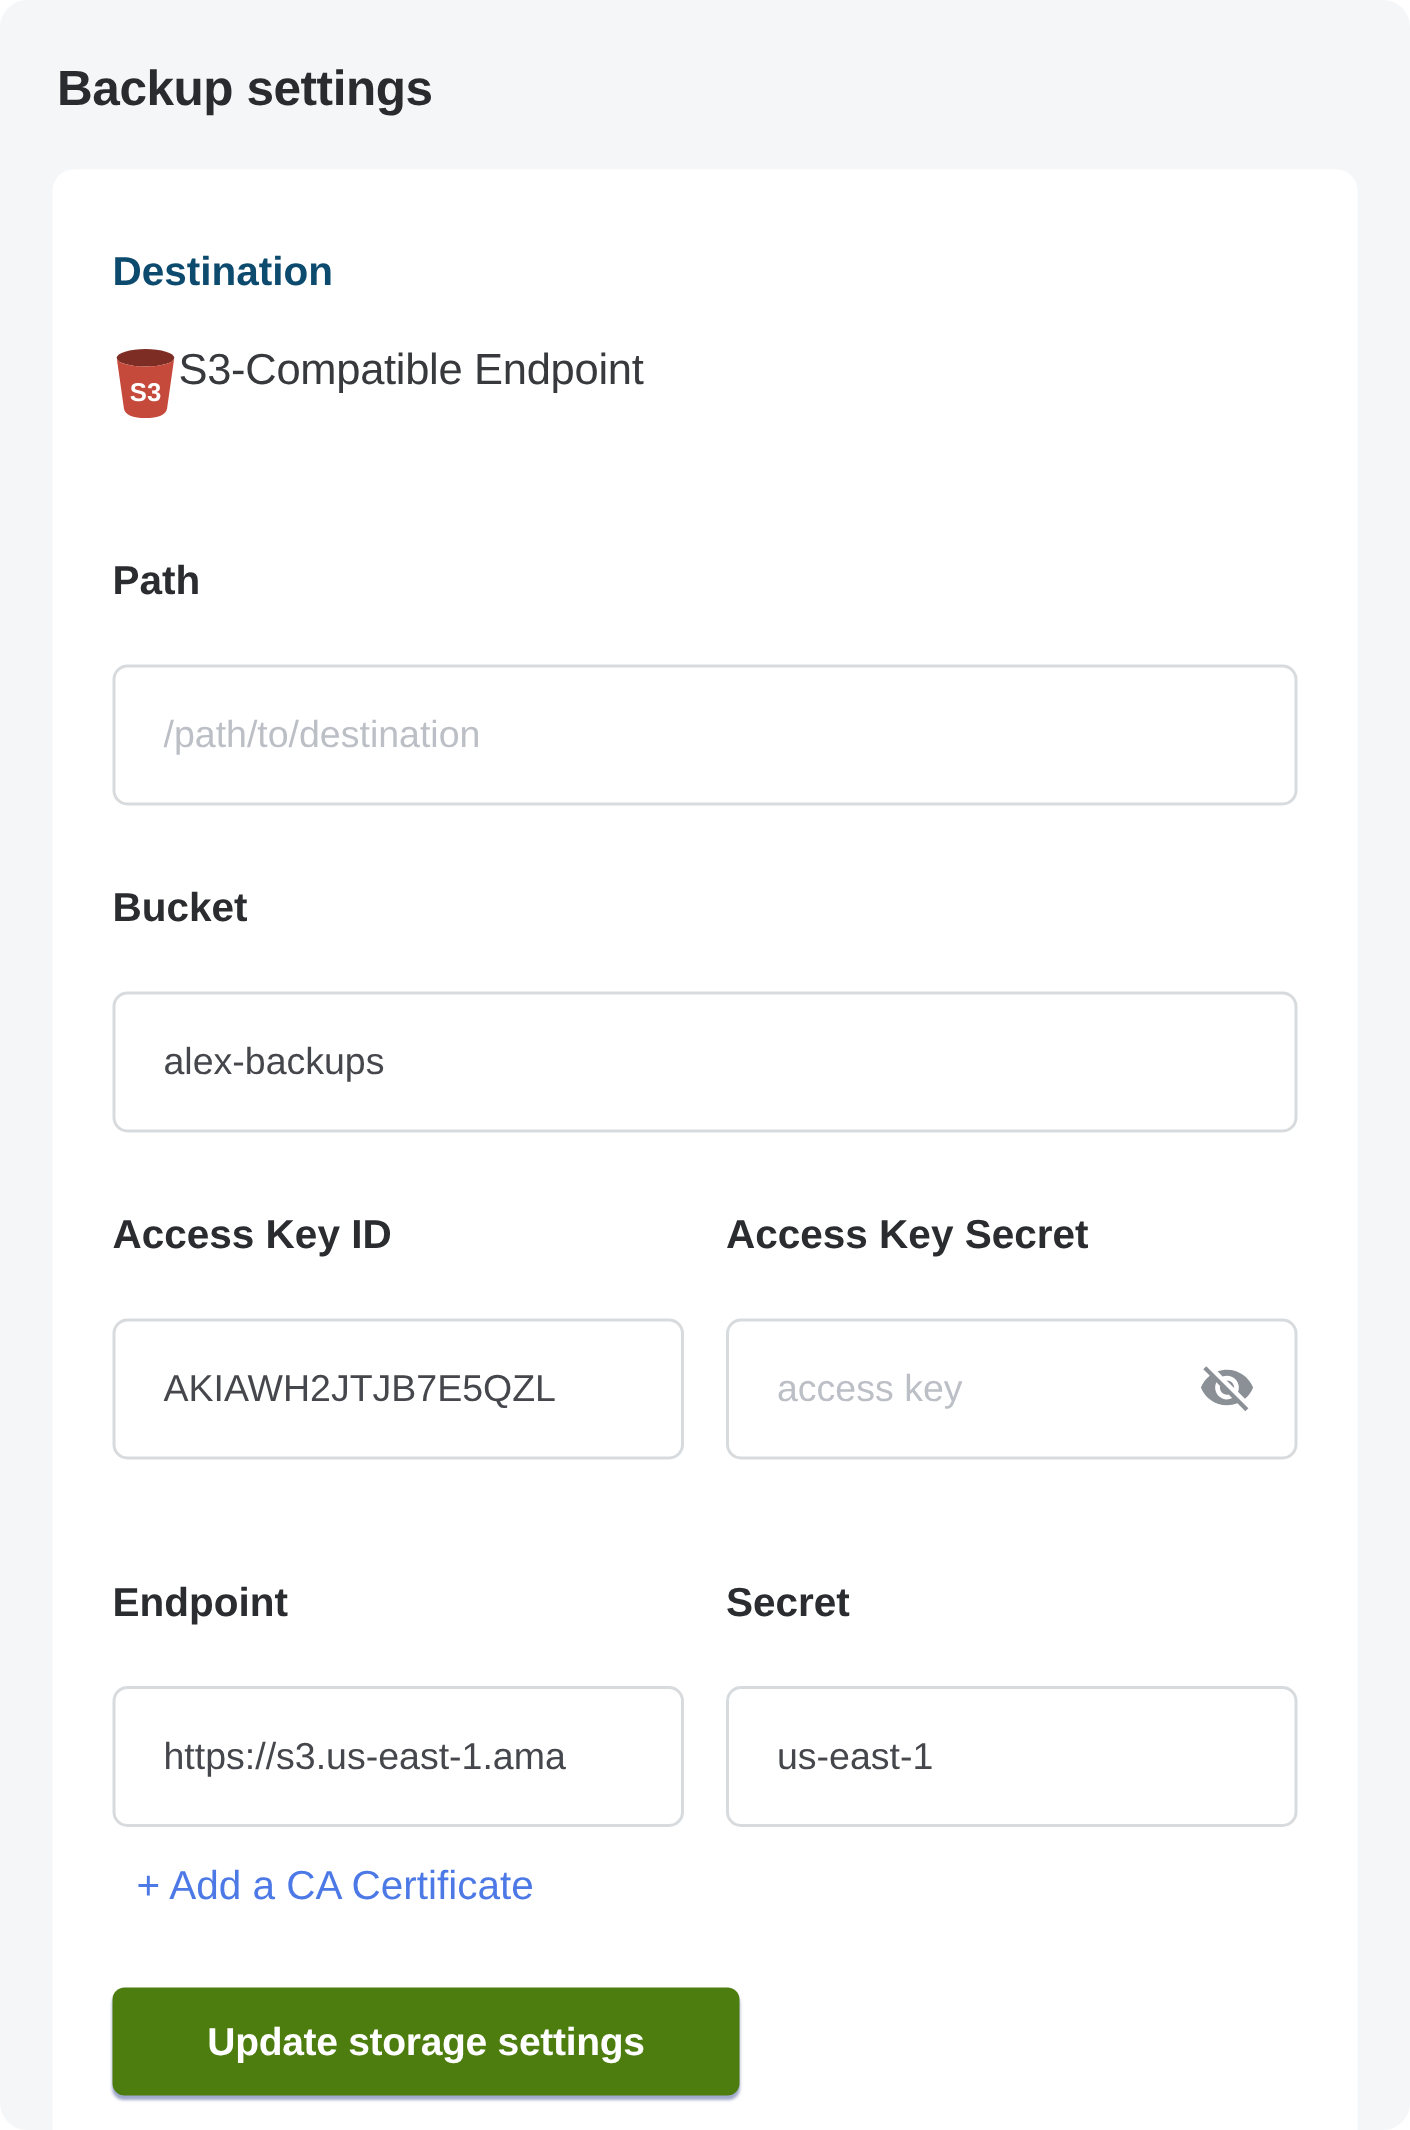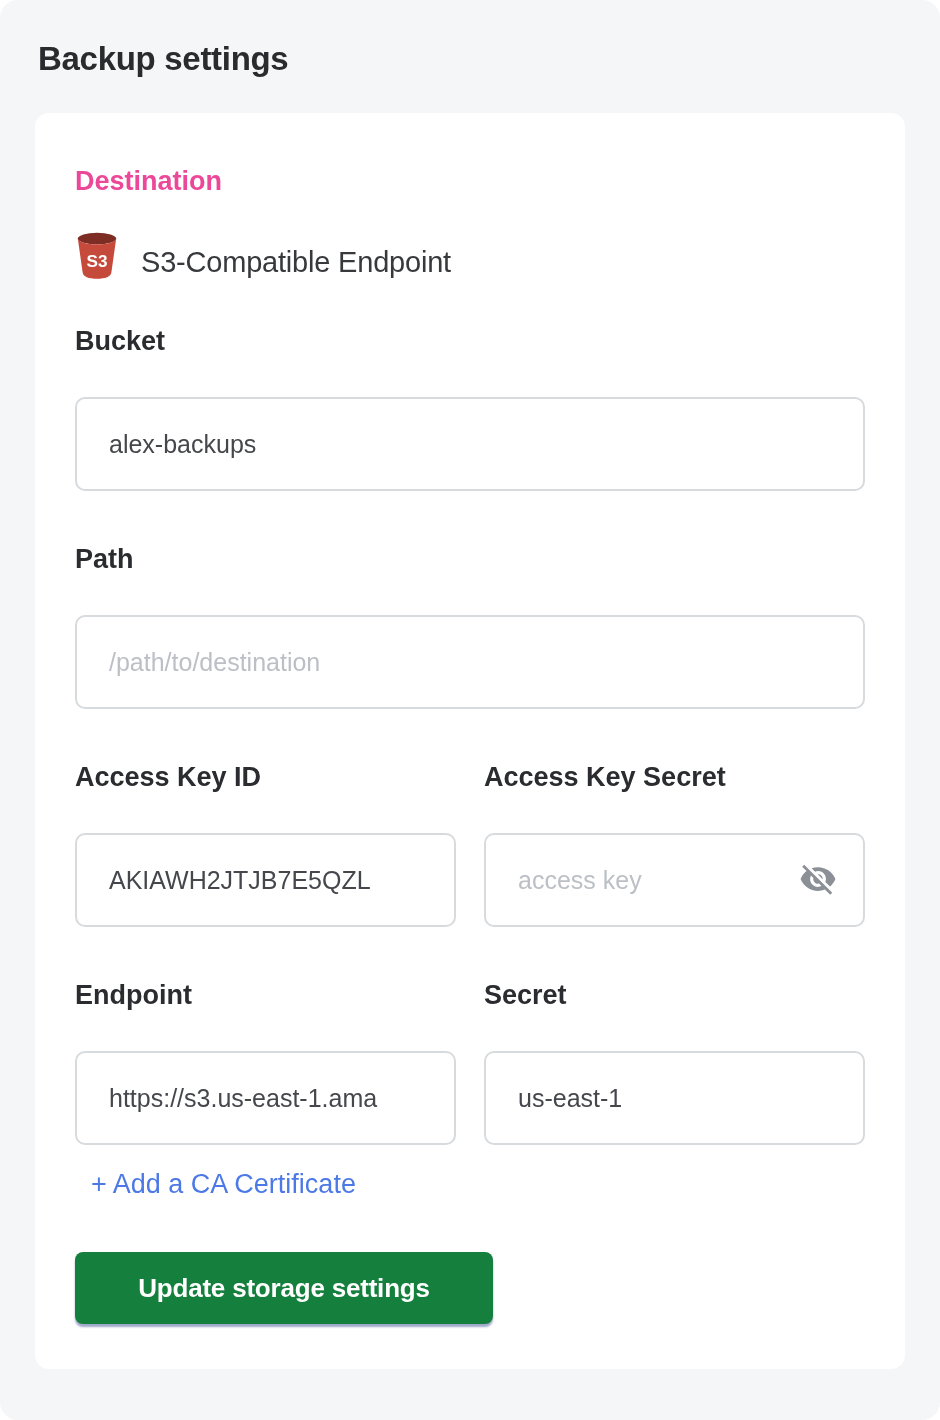--- a/index.html
+++ b/index.html
@@ -26,30 +26,29 @@
   .card {
     margin-top: 35px;
     background: #ffffff;
     border-radius: 14px;
     padding: 52px 40px 45px 40px;
   }
 
   .section-label {
     font-size: 27px;
     font-weight: bold;
-    color: #ec4899;
+    color: #0c4a6e;
     line-height: 33px;
   }
 
   .destination-row {
     display: flex;
-    align-items: flex-end;
-    gap: 22px;
+    align-items: flex-start;
     margin-top: 33px;
-    margin-bottom: 47px;
+    margin-bottom: 93px;
   }
   .destination-text {
     font-size: 29px;
     color: #37393d;
     letter-spacing: -0.2px;
   }
 
   .field { margin-bottom: 53px; }
   .field-label {
     font-size: 27px;
@@ -70,21 +69,21 @@
     font-size: 25px;
     color: #45474c;
     outline: none;
   }
   .text-input::placeholder { color: #bcc0c6; }
 
   .field-row {
     display: grid;
     grid-template-columns: 1fr 1fr;
     column-gap: 28px;
-    margin-bottom: 53px;
+    margin-bottom: 80px;
   }
   .field-row.tight { margin-bottom: 24px; }
 
   .input-wrap { position: relative; }
   .input-wrap .text-input { padding-right: 56px; }
   .eye-toggle {
     position: absolute;
     right: 26px;
     top: 50%;
     transform: translateY(-50%);
@@ -107,21 +106,21 @@
     text-decoration-thickness: 2px;
     text-underline-offset: 5px;
     cursor: pointer;
   }
 
   .submit-button {
     display: block;
     margin-top: 52px;
     width: 418px;
     height: 72px;
-    background: #15803d;
+    background: #4d7c0f;
     border: none;
     border-radius: 8px;
     color: #ffffff;
     font-family: "Liberation Sans", "DejaVu Sans", sans-serif;
     font-size: 26px;
     font-weight: bold;
     letter-spacing: -0.2px;
     cursor: pointer;
     box-shadow: 0 3px 2px rgba(44, 62, 140, 0.45);
   }
@@ -144,27 +143,27 @@
         <svg class="s3-icon-svg" width="44" height="48" viewBox="0 0 64 70" aria-hidden="true">
           <ellipse cx="32" cy="11" rx="28" ry="8.5" fill="#7d2d23"></ellipse>
           <path d="M4 11 L11 60 C11.6 66.5 20 69.5 32 69.5 C44 69.5 52.4 66.5 53 60 L60 11 C60 16 47.5 19.5 32 19.5 C16.5 19.5 4 16 4 11 Z" fill="#c64a3c"></path>
           <text x="32" y="53" font-size="25" font-weight="bold" fill="#ffffff" text-anchor="middle" font-family="Liberation Sans, DejaVu Sans, sans-serif">S3</text>
         </svg>
       </span>
       <span class="destination-text">S3-Compatible Endpoint</span>
     </div>
 
     <div class="field">
+      <div class="field-label">Path</div>
+      <input type="text" class="text-input" placeholder="/path/to/destination" style="">
+    </div>
+
+    <div class="field">
       <div class="field-label">Bucket</div>
       <input type="text" class="text-input" value="alex-backups" style="">
-    </div>
-
-    <div class="field">
-      <div class="field-label">Path</div>
-      <input type="text" class="text-input" placeholder="/path/to/destination" style="">
     </div>
 
     <div class="field-row">
       <div>
         <div class="field-label">Access Key ID</div>
         <input type="text" class="text-input" value="AKIAWH2JTJB7E5QZL" style="">
       </div>
       <div>
         <div class="field-label">Access Key Secret</div>
         <div class="input-wrap">

